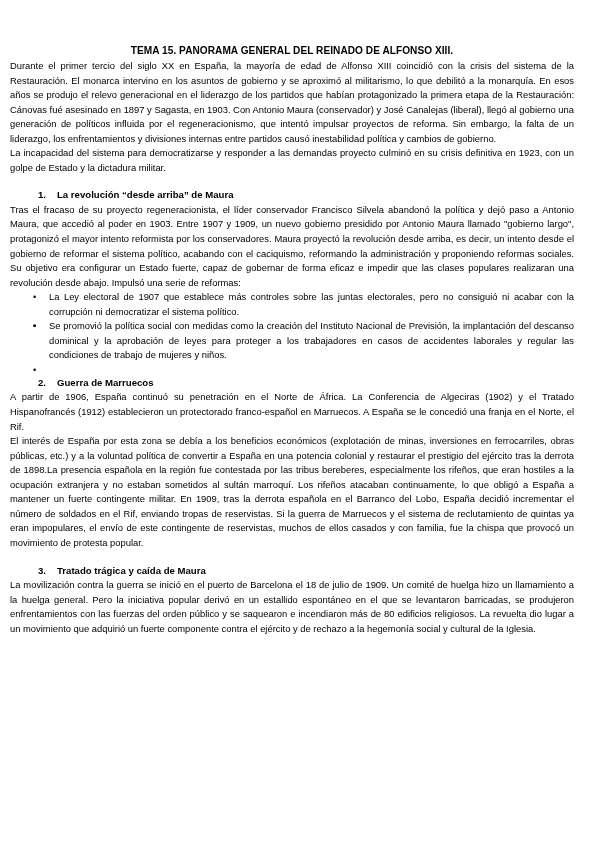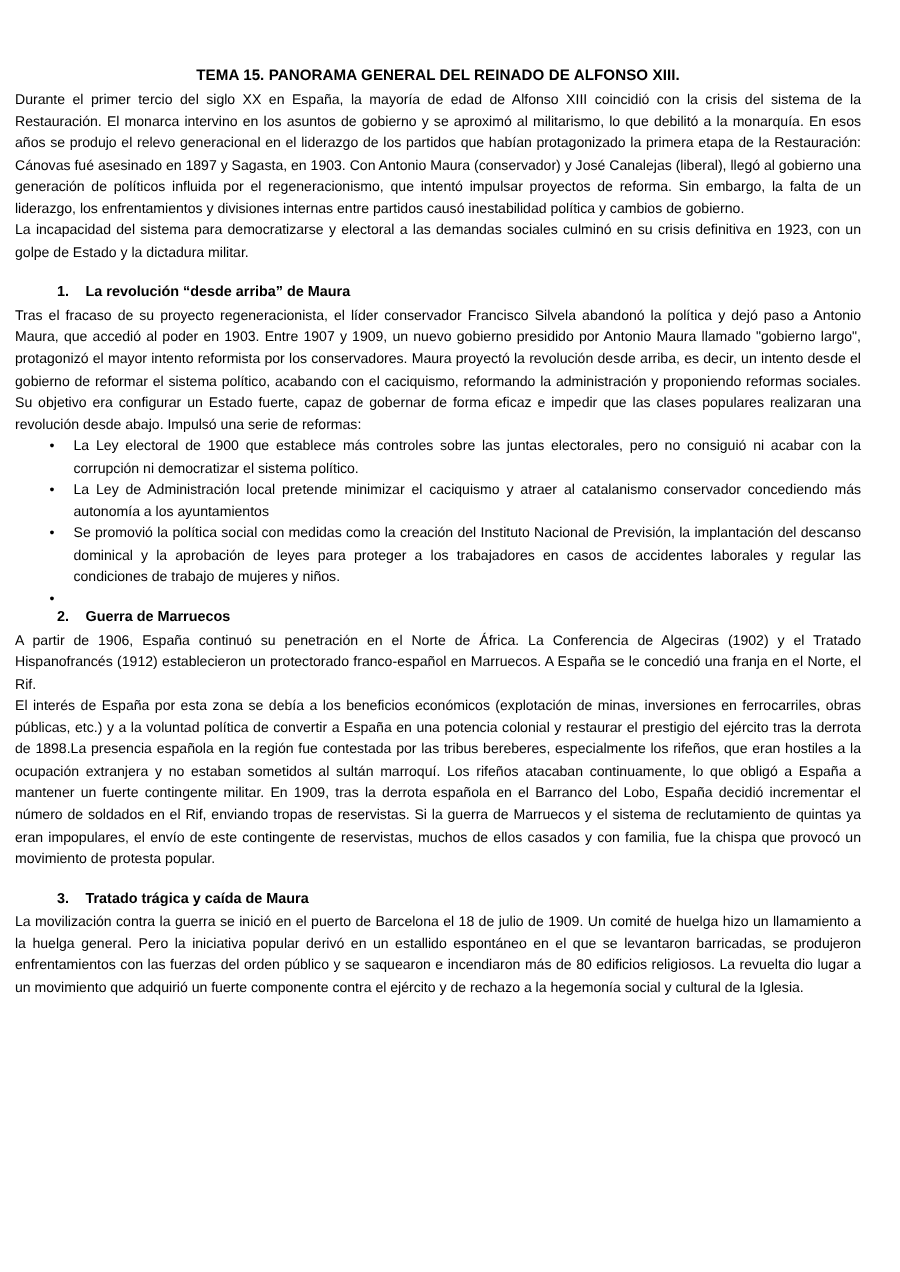--- a/index.html
+++ b/index.html
@@ -79,39 +79,38 @@
 </style>
 </head>
 <body>
 
 <div class="page">
 
   <h1 class="doc-title">TEMA 15. PANORAMA GENERAL DEL REINADO DE ALFONSO XIII.</h1>
 
   <p class="body-text">Durante el primer tercio del siglo XX en España, la mayoría de edad de Alfonso XIII coincidió con la crisis del sistema de la Restauración. El monarca intervino en los asuntos de gobierno y se aproximó al militarismo, lo que debilitó a la monarquía. En esos años se produjo el relevo generacional en el liderazgo de los partidos que habían protagonizado la primera etapa de la Restauración: Cánovas fué asesinado en 1897 y Sagasta, en 1903. Con Antonio Maura (conservador) y José Canalejas (liberal), llegó al gobierno una generación de políticos influida por el regeneracionismo, que intentó impulsar proyectos de reforma. Sin embargo, la falta de un liderazgo, los enfrentamientos y divisiones internas entre partidos causó inestabilidad política y cambios de gobierno.</p>
 
-  <p class="body-text">La incapacidad del sistema para democratizarse y electoral a las demandas sociales culminó en su crisis definitiva en 1923, con un golpe de Estado y la dictadura militar.</p>
+  <p class="body-text">La incapacidad del sistema para democratizarse y responder a las demandas proyecto culminó en su crisis definitiva en 1923, con un golpe de Estado y la dictadura militar.</p>
 
   <div class="spacer-md"></div>
 
   <div class="section-heading">
     <span class="num">1.</span>
     <span>La revolución “desde arriba” de Maura</span>
   </div>
 
   <p class="body-text">Tras el fracaso de su proyecto regeneracionista, el líder conservador Francisco Silvela abandonó la política y dejó paso a Antonio Maura, que accedió al poder en 1903. Entre 1907 y 1909, un nuevo gobierno presidido por Antonio Maura llamado "gobierno largo", protagonizó el mayor intento reformista por los conservadores. Maura proyectó la revolución desde arriba, es decir, un intento desde el gobierno de reformar el sistema político, acabando con el caciquismo, reformando la administración y proponiendo reformas sociales. Su objetivo era configurar un Estado fuerte, capaz de gobernar de forma eficaz  e impedir que las clases populares realizaran una revolución desde abajo. Impulsó una serie de reformas:</p>
 
   <ul class="reform-list">
     <li>
       <span class="bullet">•</span>
-      <span>La Ley electoral de 1900 que establece más controles sobre las juntas electorales, pero no consiguió ni acabar con la corrupción ni democratizar el sistema político.</span>
+      <span>La Ley electoral de 1907 que establece más controles sobre las juntas electorales, pero no consiguió ni acabar con la corrupción ni democratizar el sistema político.</span>
     </li>
     <li>
       <span class="bullet">•</span>
-      <span>La Ley de Administración local pretende minimizar el caciquismo y atraer al catalanismo conservador concediendo más autonomía a los ayuntamientos</span>
     </li>
     <li>
       <span class="bullet">•</span>
       <span>Se promovió la política social con medidas como la creación del Instituto Nacional de Previsión, la implantación del descanso dominical y la aprobación de leyes para proteger a los trabajadores en casos de accidentes laborales y regular las condiciones de trabajo de mujeres y niños.</span>
     </li>
     <li>
       <span class="bullet">•</span>
     </li>
   </ul>
 

